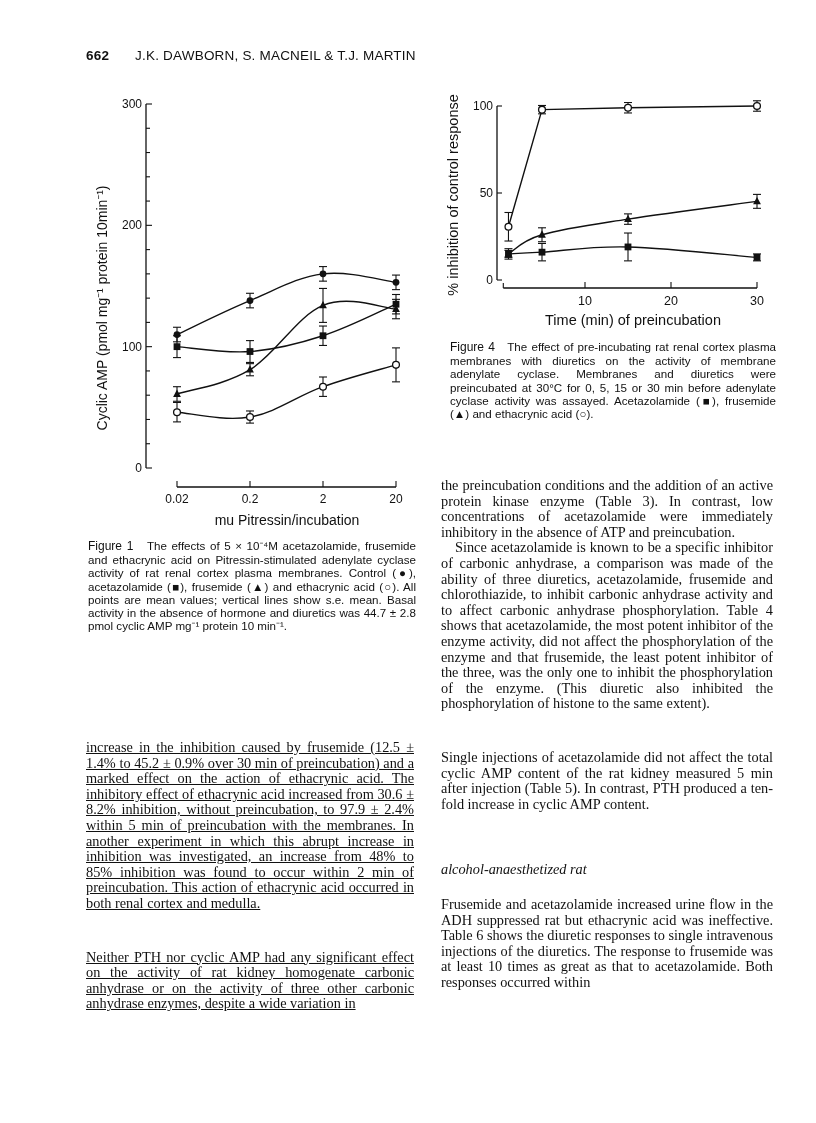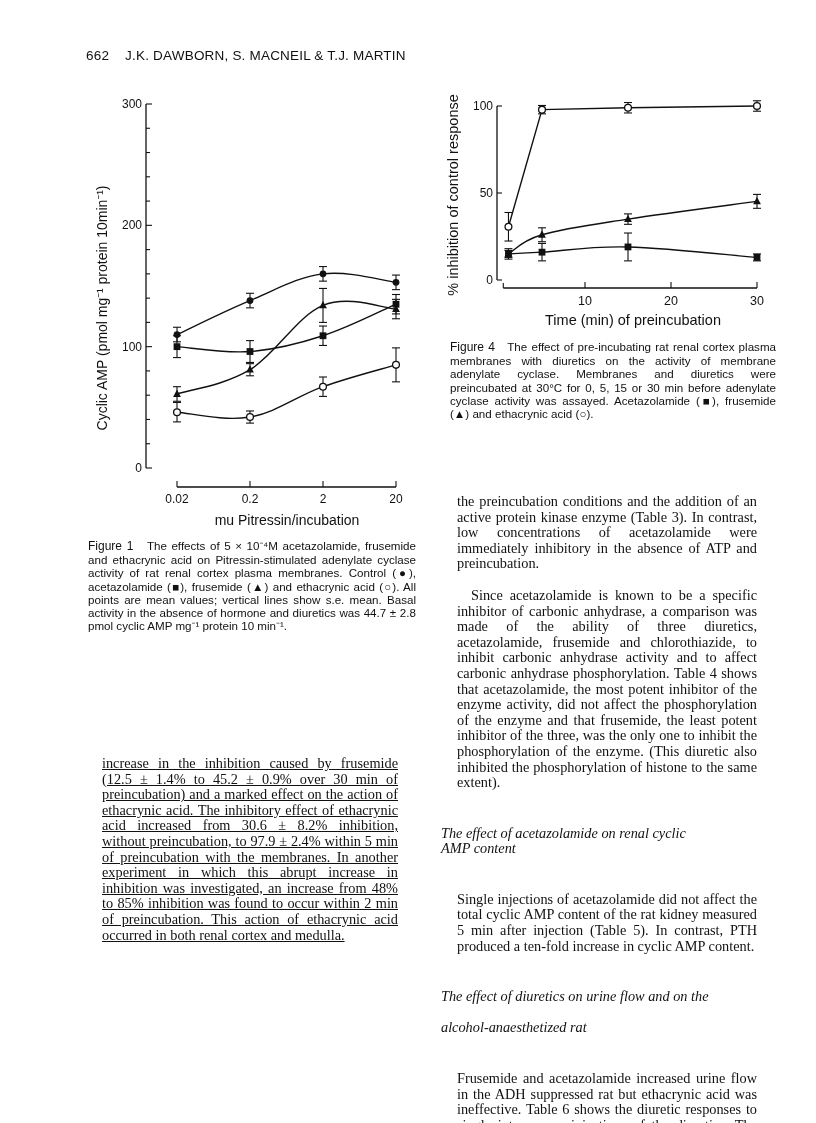--- a/index.html
+++ b/index.html
@@ -1,24 +1,24 @@
 <!DOCTYPE html>
 <html><head>
 <meta charset="utf-8">
 <style>
   html, body { margin: 0; padding: 0; background: #ffffff; }
   body { width: 816px; height: 1123px; position: relative; overflow: hidden; color: #111; }
   .header { position: absolute; left: 86px; top: 48px; font-family: "Liberation Sans", sans-serif; font-size: 13.5px; letter-spacing: 0.2px; }
-  .header .pg { font-weight: normal; margin-right: 12px; }
+  .header .pg { font-weight: bold; margin-right: 22px; }
   svg text { font-family: "Liberation Sans", sans-serif; fill: #111; }
   .chart { position: absolute; }
   .caption { position: absolute; font-family: "Liberation Sans", sans-serif; font-size: 11.6px; line-height: 13.2px; text-align: justify; }
   .caption b { font-weight: normal; font-size: 12px; }
   .col { position: absolute; font-family: "Liberation Serif", serif; font-size: 14.3px; line-height: 15.6px; text-align: justify; }
-  .col p { margin: 16px; }
+  .col p { margin: 0; }
   .col p.ind { text-indent: 14px; }
   .col h3 { font-style: italic; font-weight: normal; margin: 0; font-size: 14.3px; line-height: 15.6px; text-align: left; }
   .gap2 { height: 19px; }
 </style>
 </head>
 <body>
 
 <div class="header">
   <span class="pg">662</span>
   <span>J.K. DAWBORN,  S. MACNEIL  &amp;  T.J. MARTIN</span>
@@ -231,33 +231,30 @@
 
 <div class="caption" style="left:450px; top:340px; width:326px;">
   <b>Figure 4</b>&nbsp;&nbsp;
   <span>The effect of pre-incubating rat renal cortex plasma membranes with diuretics on the activity of membrane adenylate cyclase. Membranes and diuretics were preincubated at 30°C for 0, 5, 15 or 30 min before adenylate cyclase activity was assayed. Acetazolamide (■), frusemide (▲) and ethacrynic acid (○).</span>
 </div>
 
 <div class="col" style="left:86px; top:740px; width:328px;text-decoration:underline;">
   <p>increase in the inhibition caused by frusemide (12.5 ± 1.4% to 45.2 ± 0.9% over 30 min of preincubation) and a marked effect on the action of ethacrynic acid. The inhibitory effect of ethacrynic acid increased from 30.6 ± 8.2% inhibition, without preincubation, to 97.9 ± 2.4% within 5 min of preincubation with the membranes. In another experiment in which this abrupt increase in inhibition was investigated, an increase from 48% to 85% inhibition was found to occur within 2 min of preincubation. This action of ethacrynic acid occurred in both renal cortex and medulla.</p>
   <div class="gap2"></div>
   <div class="gap2"></div>
+  <p>Neither PTH nor cyclic AMP had any significant effect on the activity of rat kidney homogenate carbonic anhydrase or on the activity of three other carbonic anhydrase enzymes, despite a wide variation in</p>
 </div>
 
 <div class="col" style="left:441px; top:478px; width:332px;">
   <p>the preincubation conditions and the addition of an active protein kinase enzyme (Table 3). In contrast, low concentrations of acetazolamide were immediately inhibitory in the absence of ATP and preincubation.</p>
   <p class="ind">Since acetazolamide is known to be a specific inhibitor of carbonic anhydrase, a comparison was made of the ability of three diuretics, acetazolamide, frusemide and chlorothiazide, to inhibit carbonic anhydrase activity and to affect carbonic anhydrase phosphorylation. Table 4 shows that acetazolamide, the most potent inhibitor of the enzyme activity, did not affect the phosphorylation of the enzyme and that frusemide, the least potent inhibitor of the three, was the only one to inhibit the phosphorylation of the enzyme. (This diuretic also inhibited the phosphorylation of histone to the same extent).</p>
   <div class="gap2"></div>
+  <div class="gap2"></div>
+  <p>Single injections of acetazolamide did not affect the total cyclic AMP content of the rat kidney measured 5 min after injection (Table 5). In contrast, PTH produced a ten-fold increase in cyclic AMP content.</p>
+  <div class="gap2"></div>
   <h3>
-    <span>The effect of acetazolamide on renal cyclic</span><br>
-    <span>AMP content</span>
-  </h3>
-  <div class="gap2"></div>
-  <p>Single injections of acetazolamide did not affect the total cyclic AMP content of the rat kidney measured 5 min after injection (Table 5). In contrast, PTH produced a ten-fold increase in cyclic AMP content.</p>
-  <div class="gap2"></div>
-  <h3>
-    <span>The effect of diuretics on urine flow and on the</span><br>
+    <br>
     <br>
     <span>alcohol-anaesthetized rat</span>
   </h3>
   <div class="gap2"></div>
   <p>Frusemide and acetazolamide increased urine flow in the ADH suppressed rat but ethacrynic acid was ineffective. Table 6 shows the diuretic responses to single intravenous injections of the diuretics. The response to frusemide was at least 10 times as great as that to acetazolamide. Both responses occurred within</p>
 </div>
 
 </body></html>

